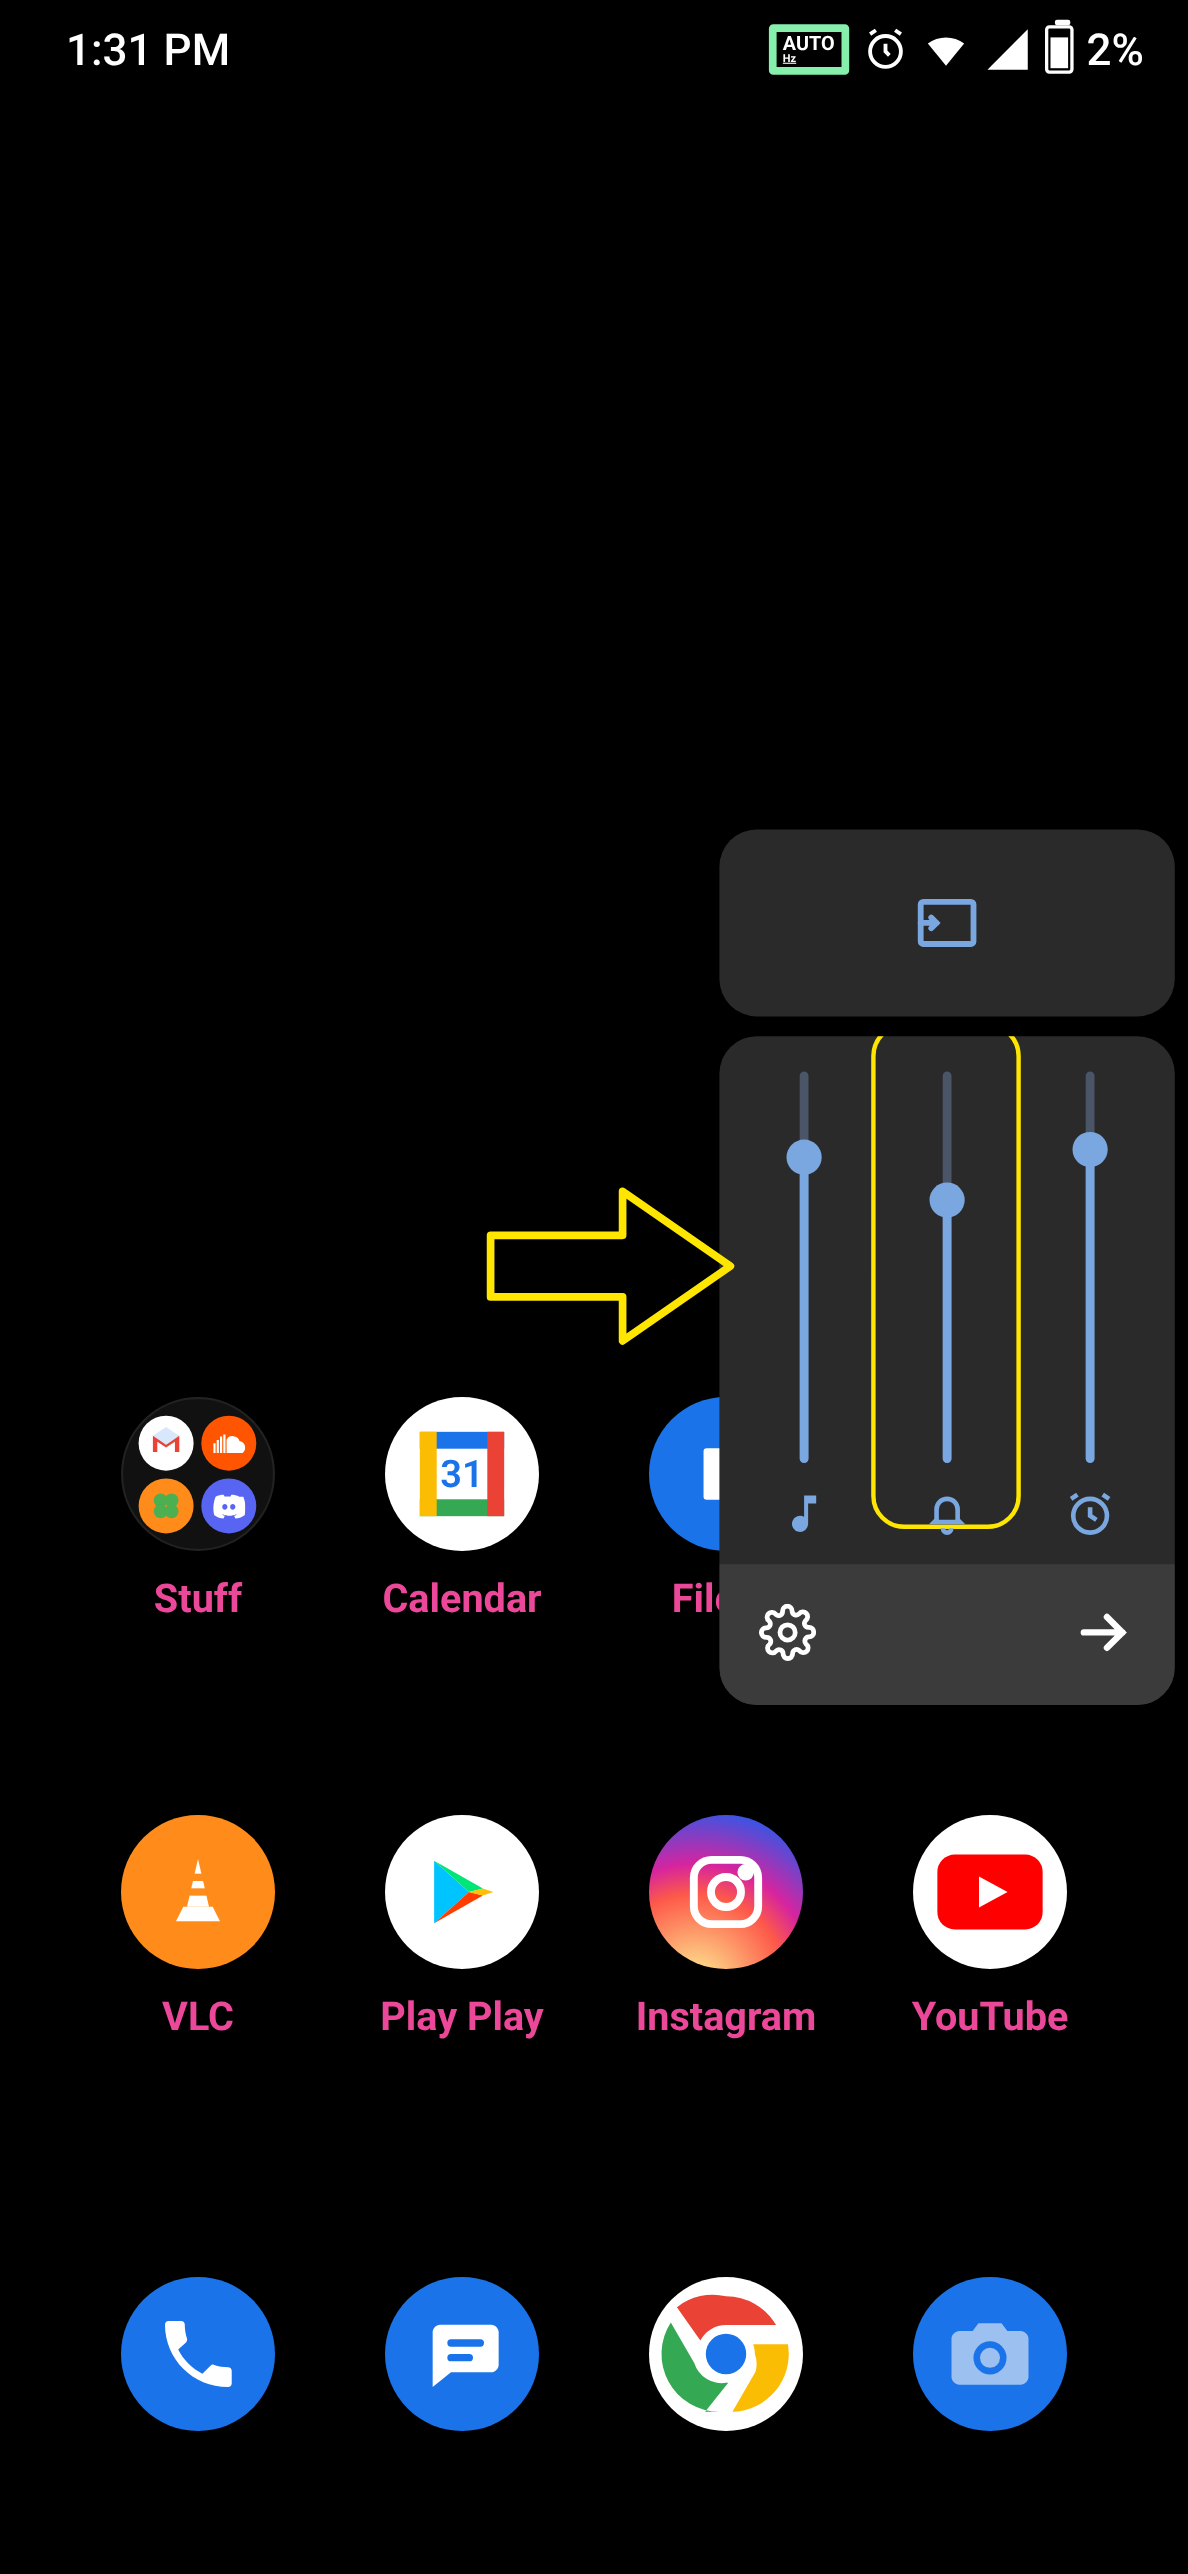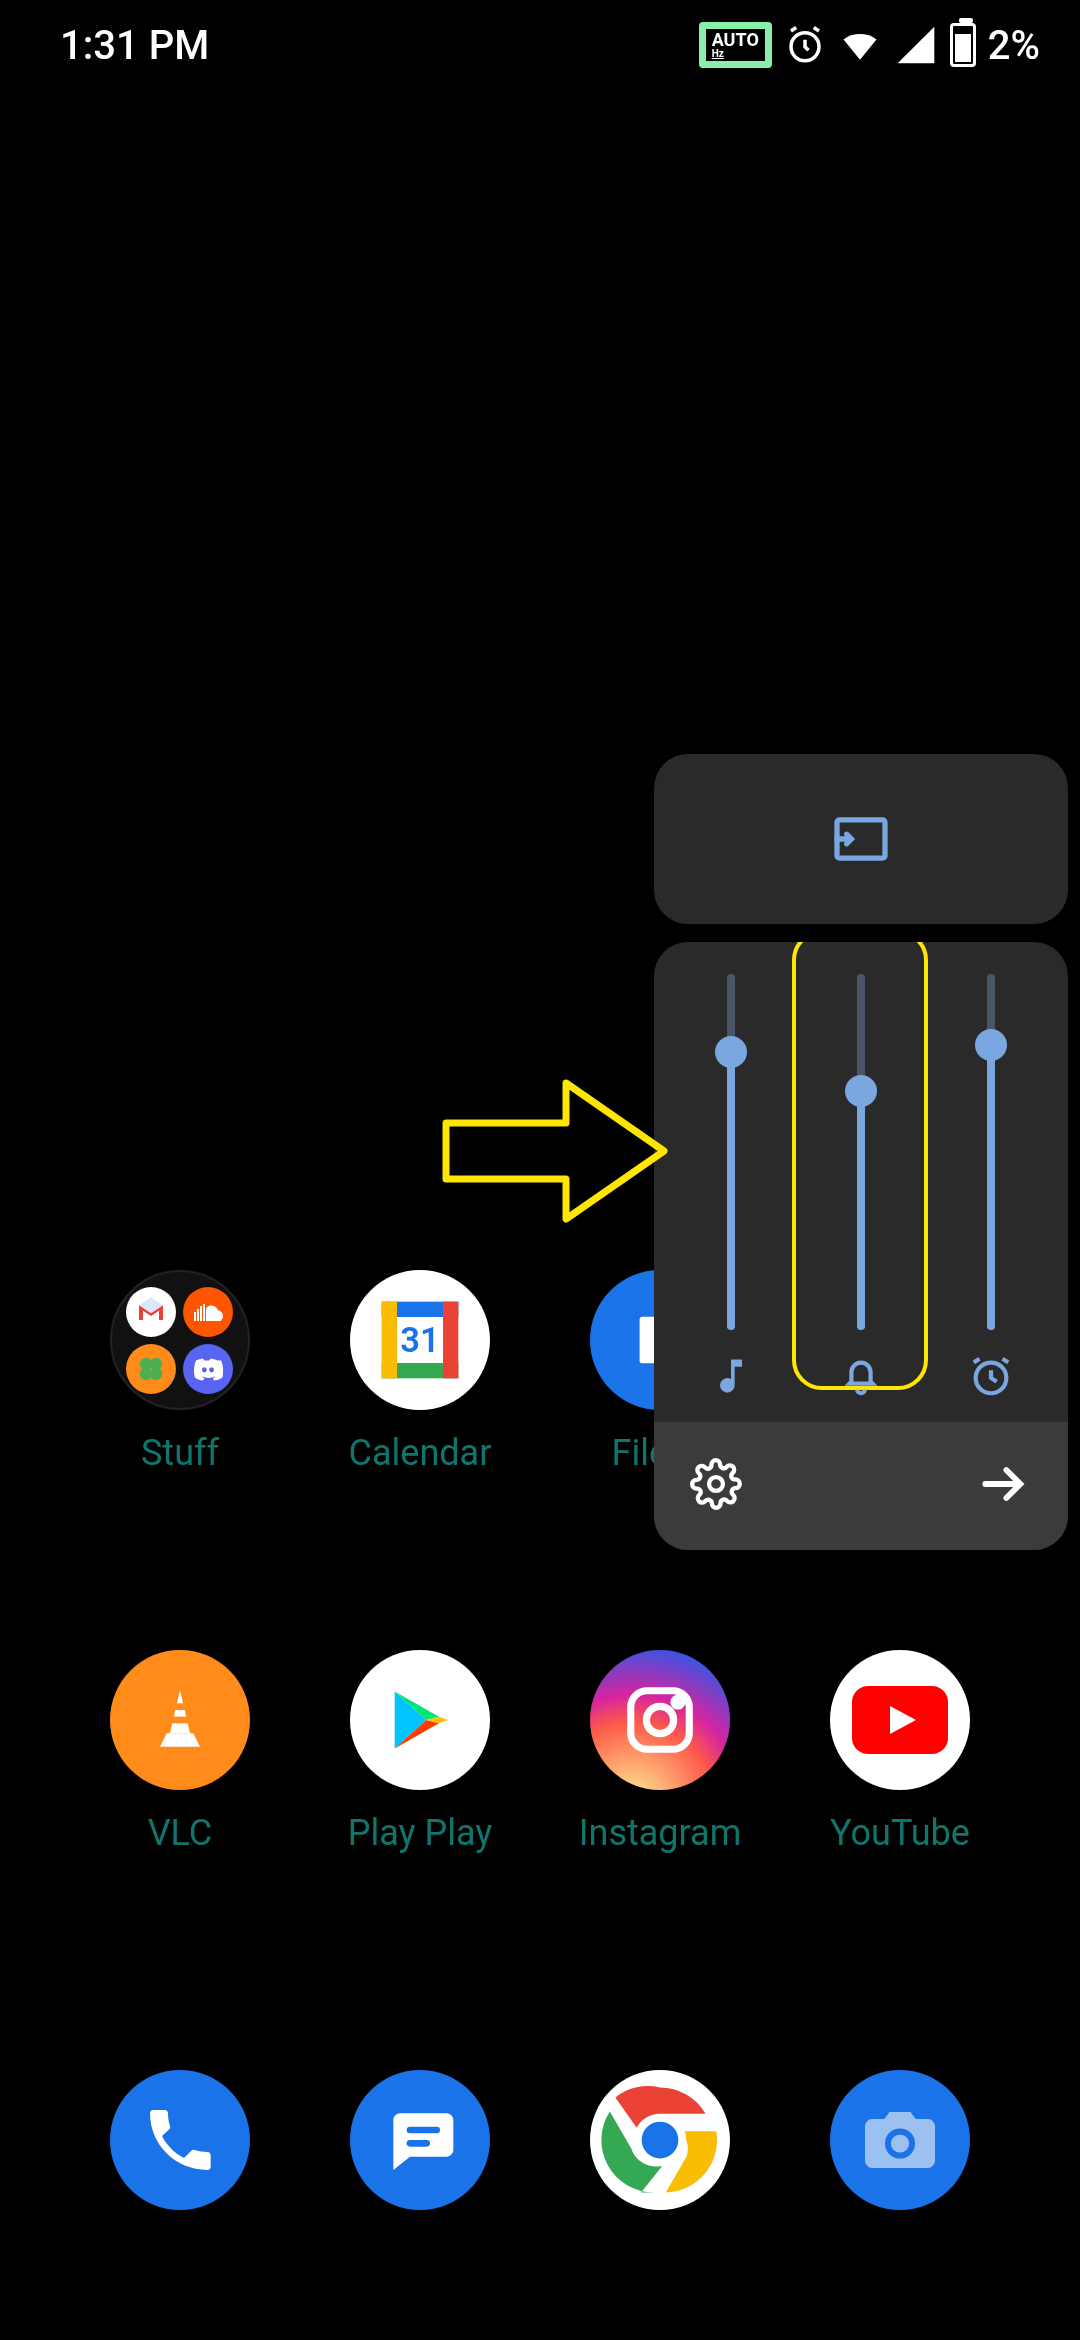--- a/index.html
+++ b/index.html
@@ -74,21 +74,21 @@
     text-align: right;
   }
   .app-icon {
     width: 140px; height: 140px;
     border-radius: 50%;
     display: flex;
     align-items: center;
     justify-content: center;
     position: relative;
   }
-  .app-label { font-size: 36px; font-weight: 400; color: #0f766e; white-space: nowrap; }
+  .app-label { font-size: 36px; font-weight: 700; color: #ec4899; white-space: nowrap; }
 
   
   .folder-bg {
     background: #111;
     border: 2px solid #222;
     display: grid;
     grid-template-columns: 1fr 1fr;
     grid-template-rows: 1fr 1fr;
     gap: 6px;
     padding: 14px;

